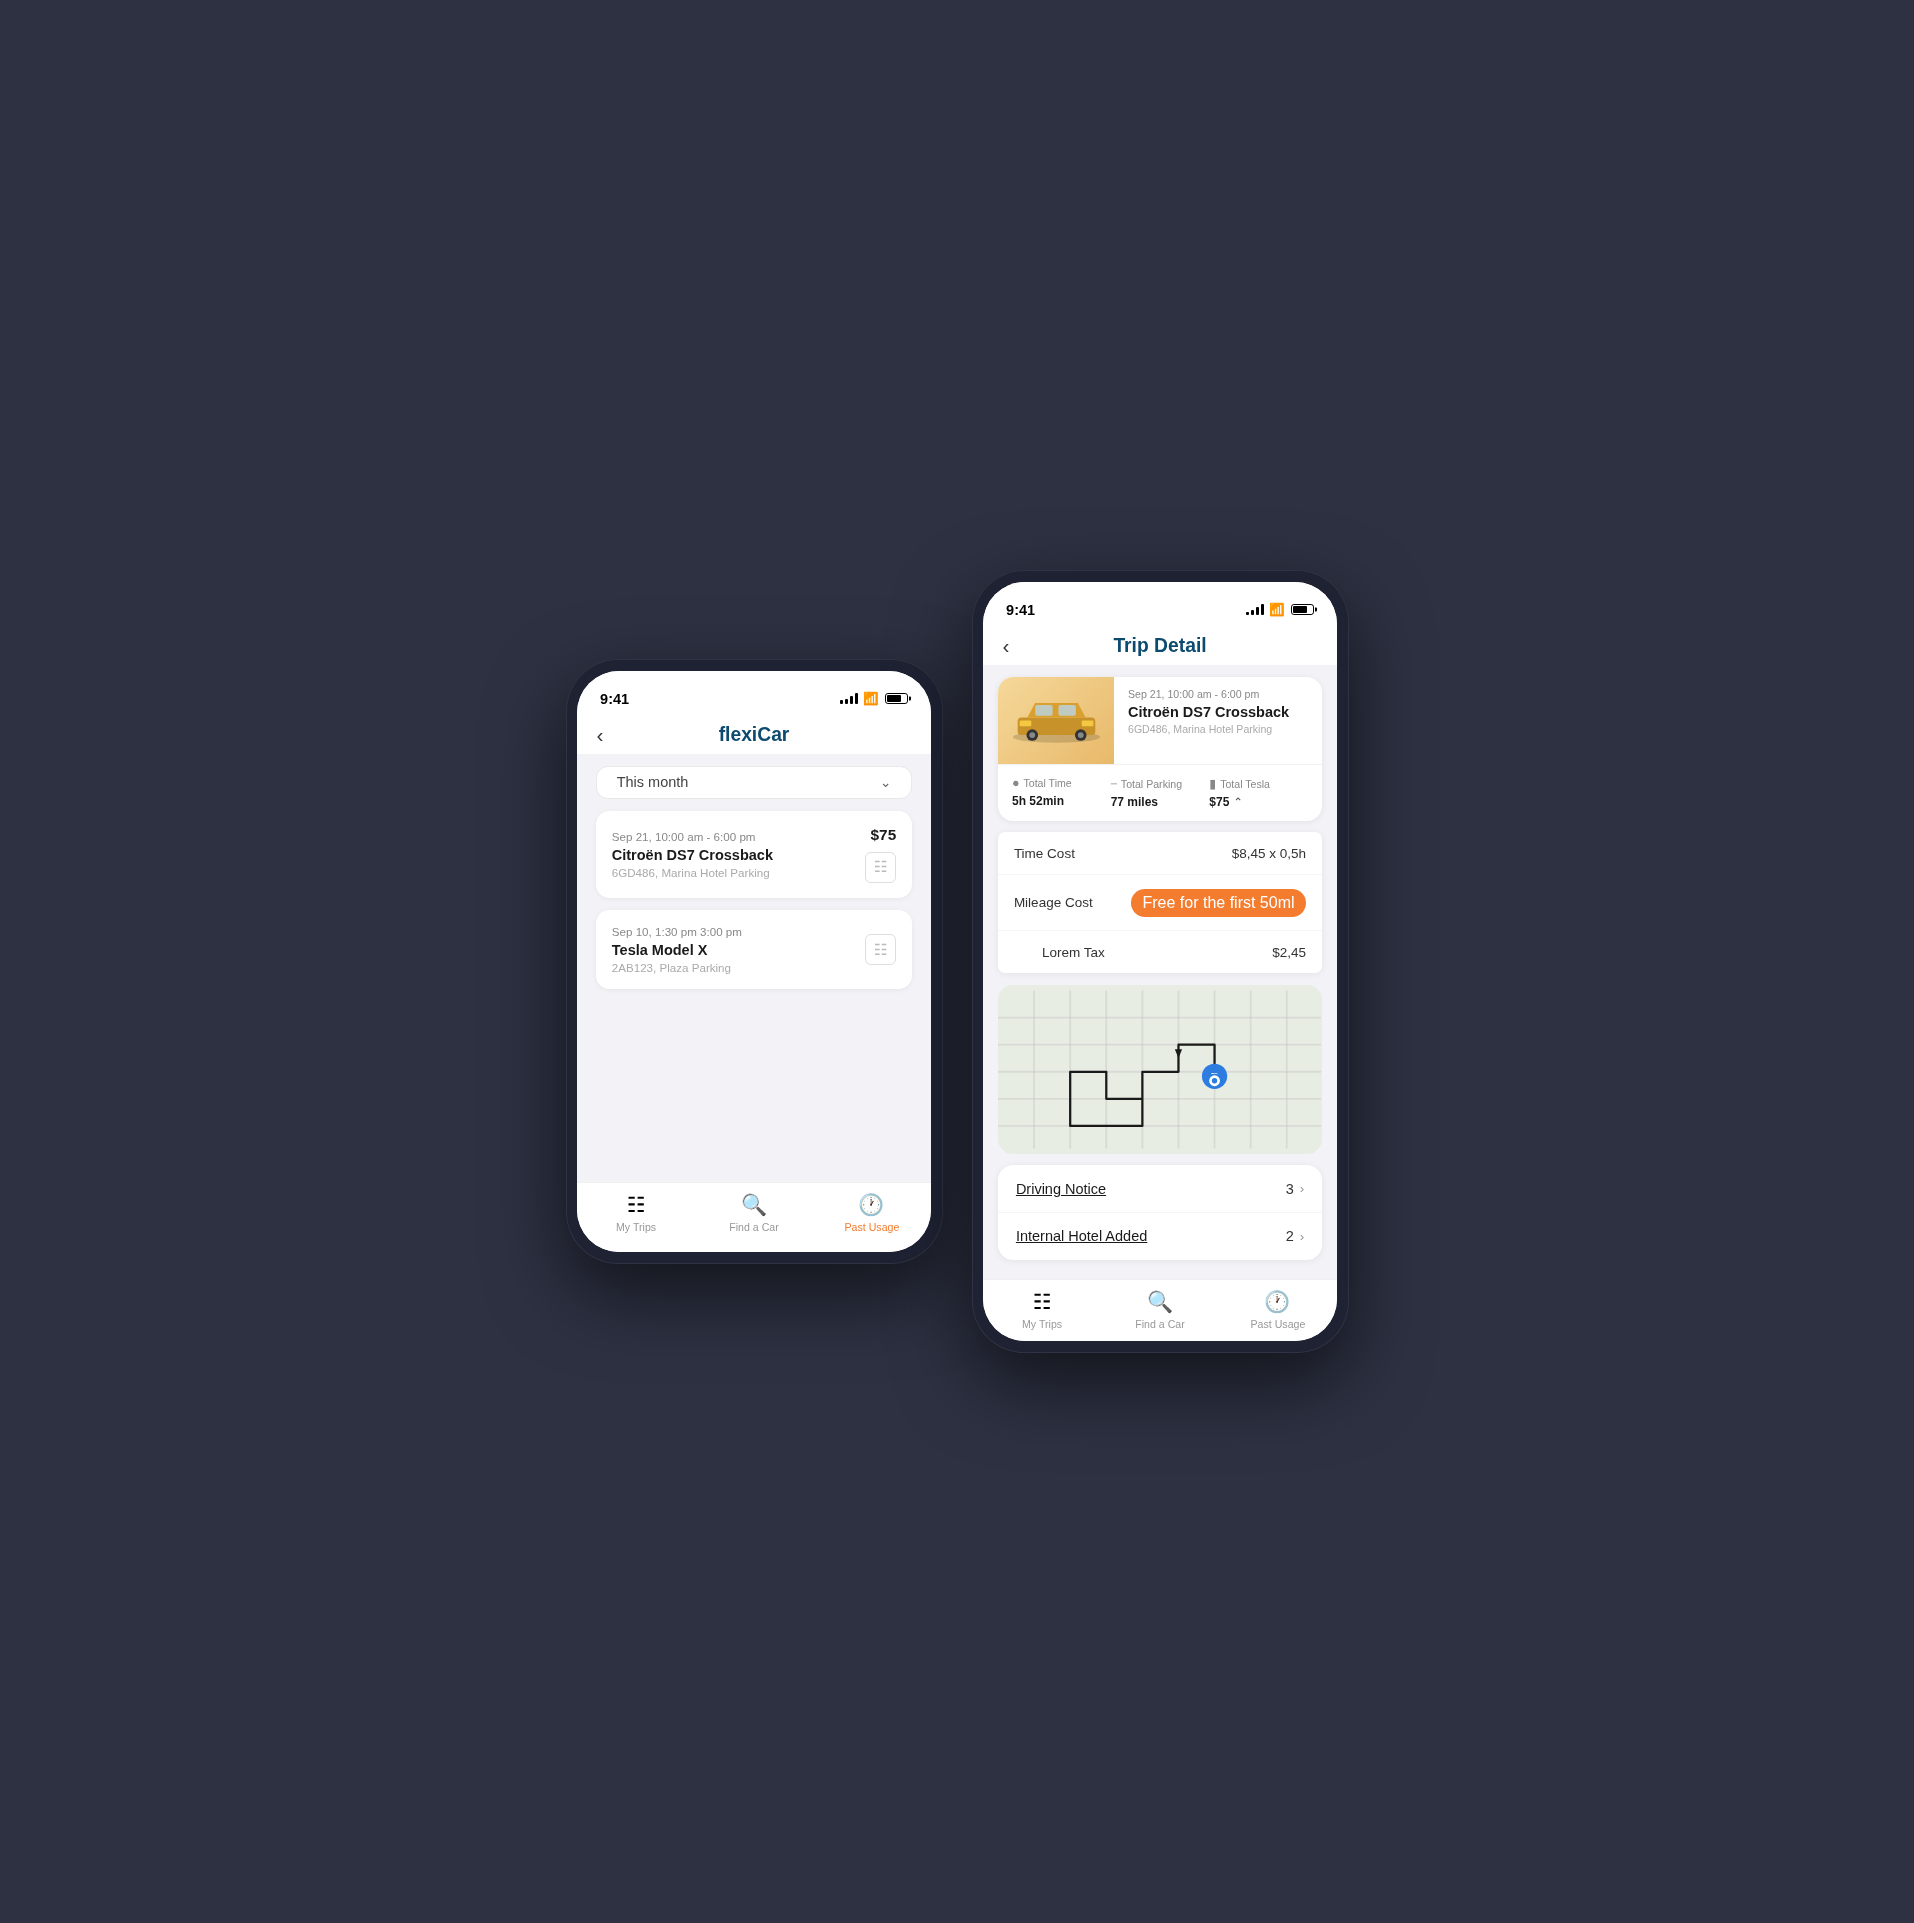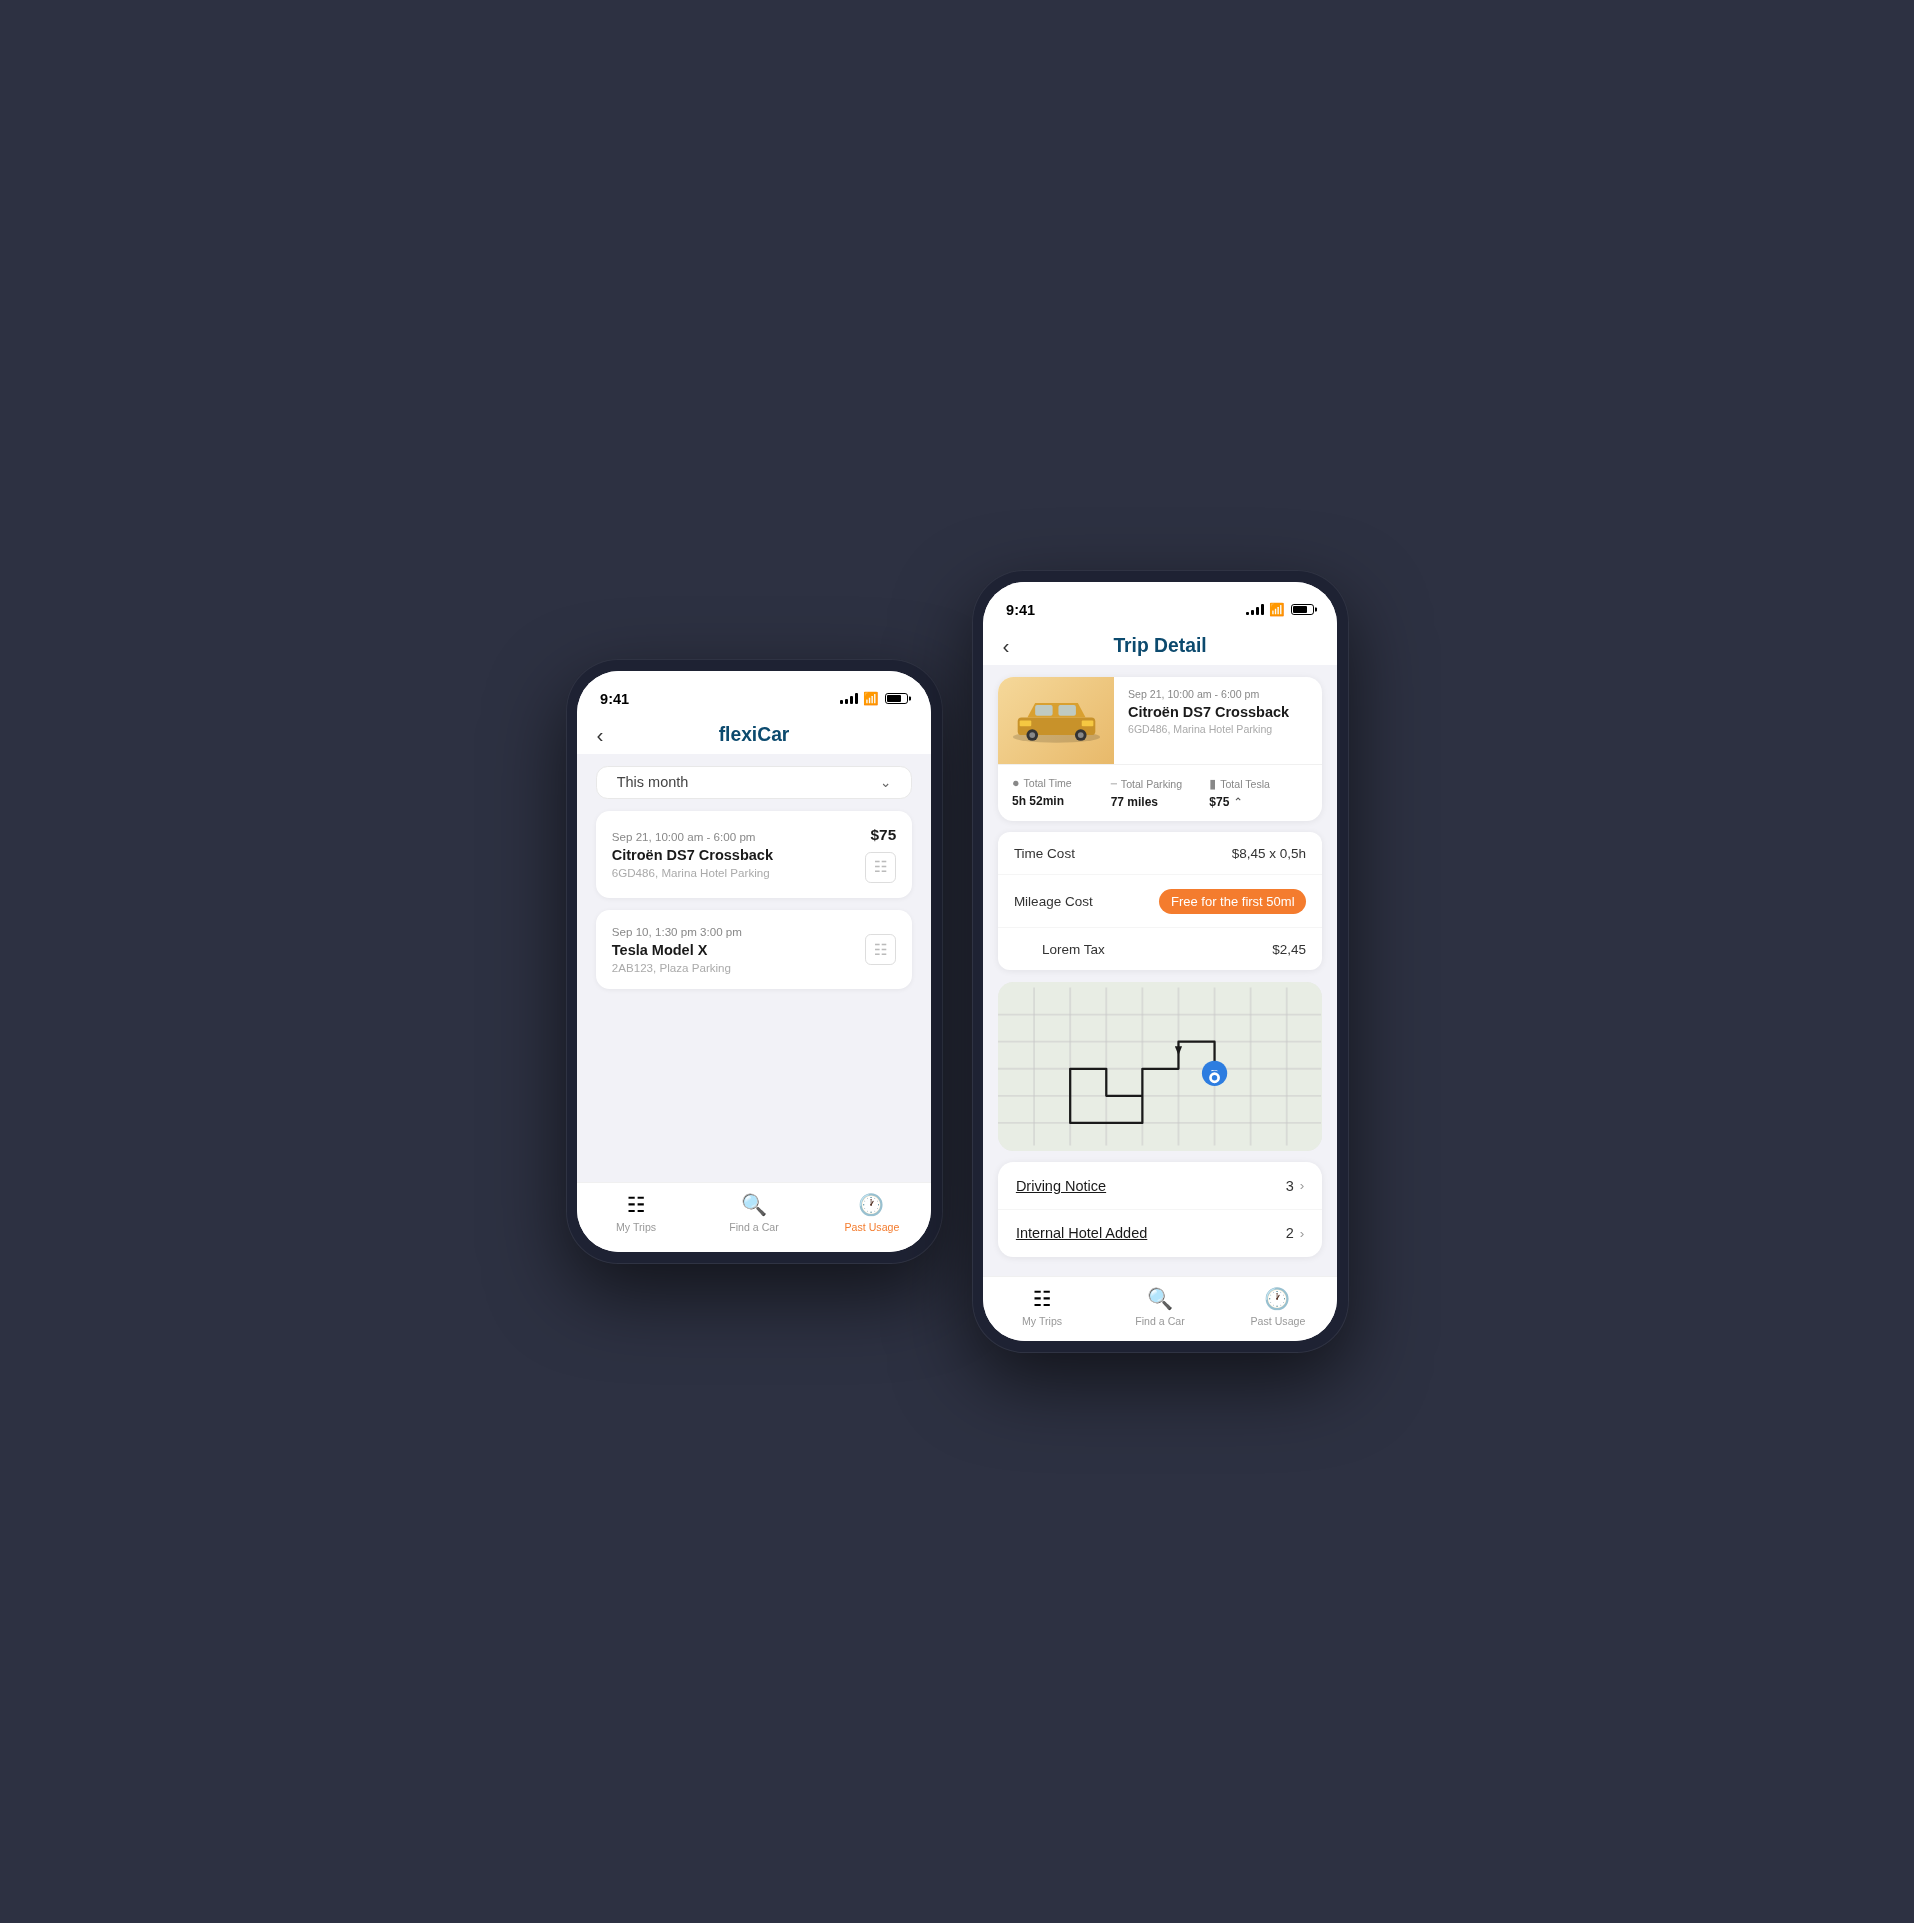--- a/index.html
+++ b/index.html
@@ -298,21 +298,21 @@
       align-items: center;
       gap: 3.9px;
     }
     .expand-icon {
       font-size: 11.6px;
       color: #555;
     }
     .cost-breakdown {
       background: white;
       margin: 0 15.4px;
-      border-radius: 12px;
+      border-radius: 7px;
       box-shadow: 0 1px 7.7px rgba(0,0,0,0.07);
       overflow: hidden;
     }
     .cost-row {
       display: flex;
       justify-content: space-between;
       align-items: center;
       padding: 13.5px 15.4px;
       border-bottom: 1px solid #f5f5f5;
     }
@@ -324,21 +324,21 @@
       font-size: 13.5px;
       color: #333;
     }
     .cost-value {
       font-size: 13.5px;
       color: #333;
     }
     .free-badge {
       background: #f47c2e;
       color: white;
-      font-size: 13px;
+      font-size: 16px;
       padding: 4.8px 11.6px;
       border-radius: 19.3px;
       font-weight: 500;
     }
     
     .map-container {
       margin: 11.6px 15.4px;
       border-radius: 15.4px;
       overflow: hidden;
       height: 169px;

